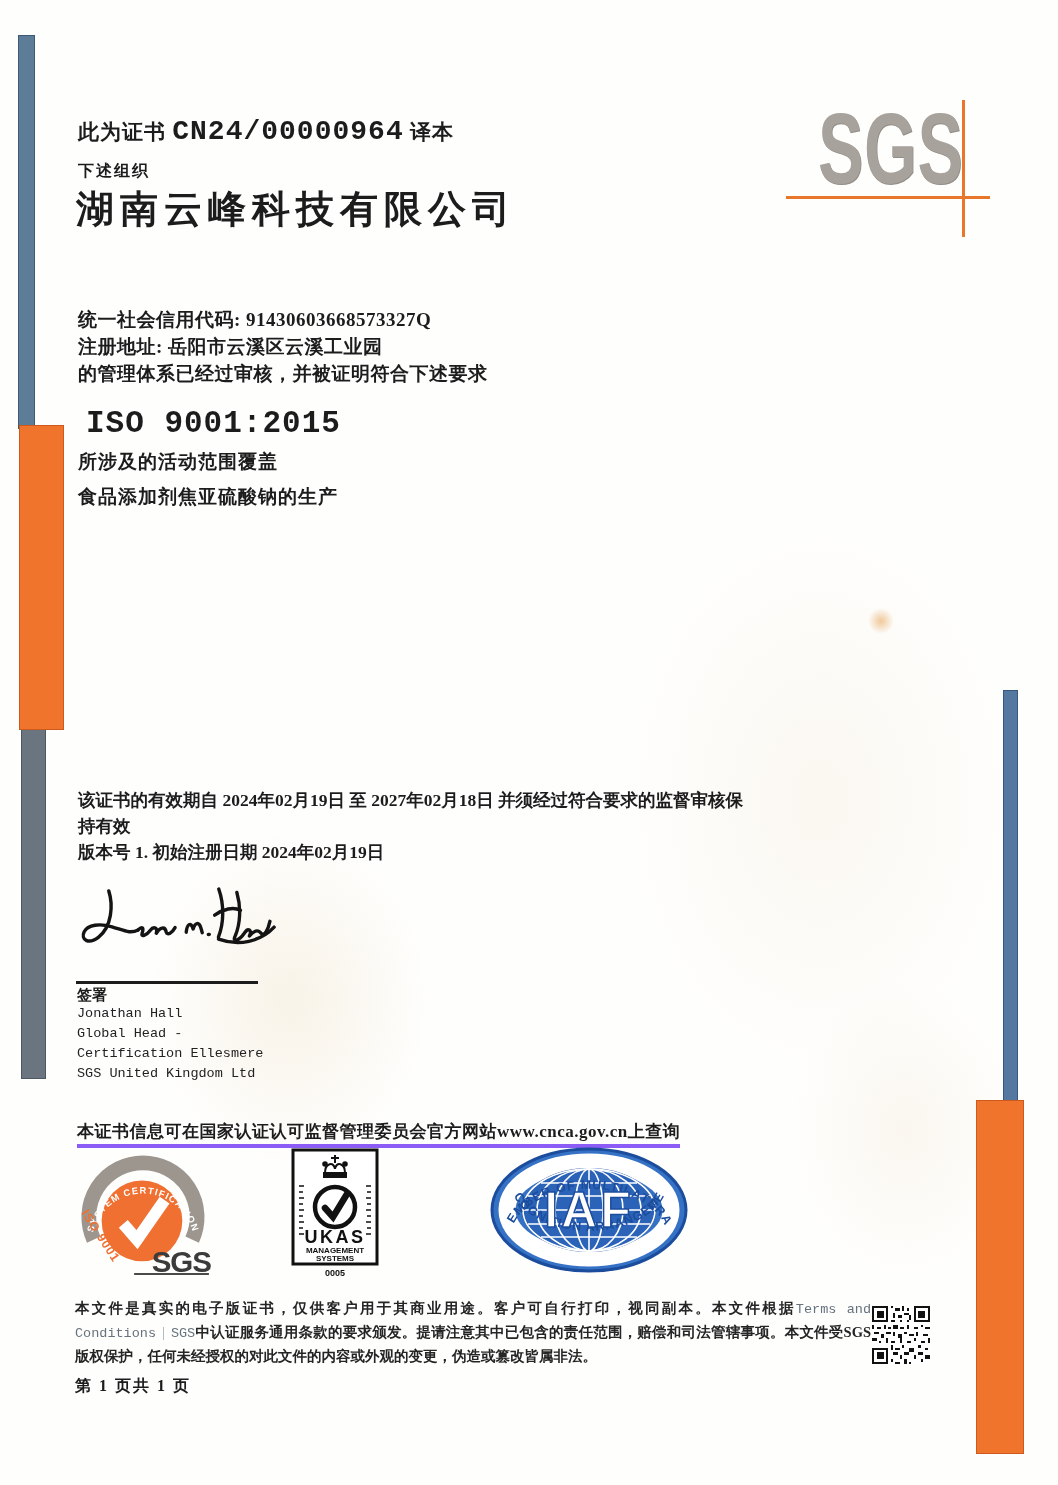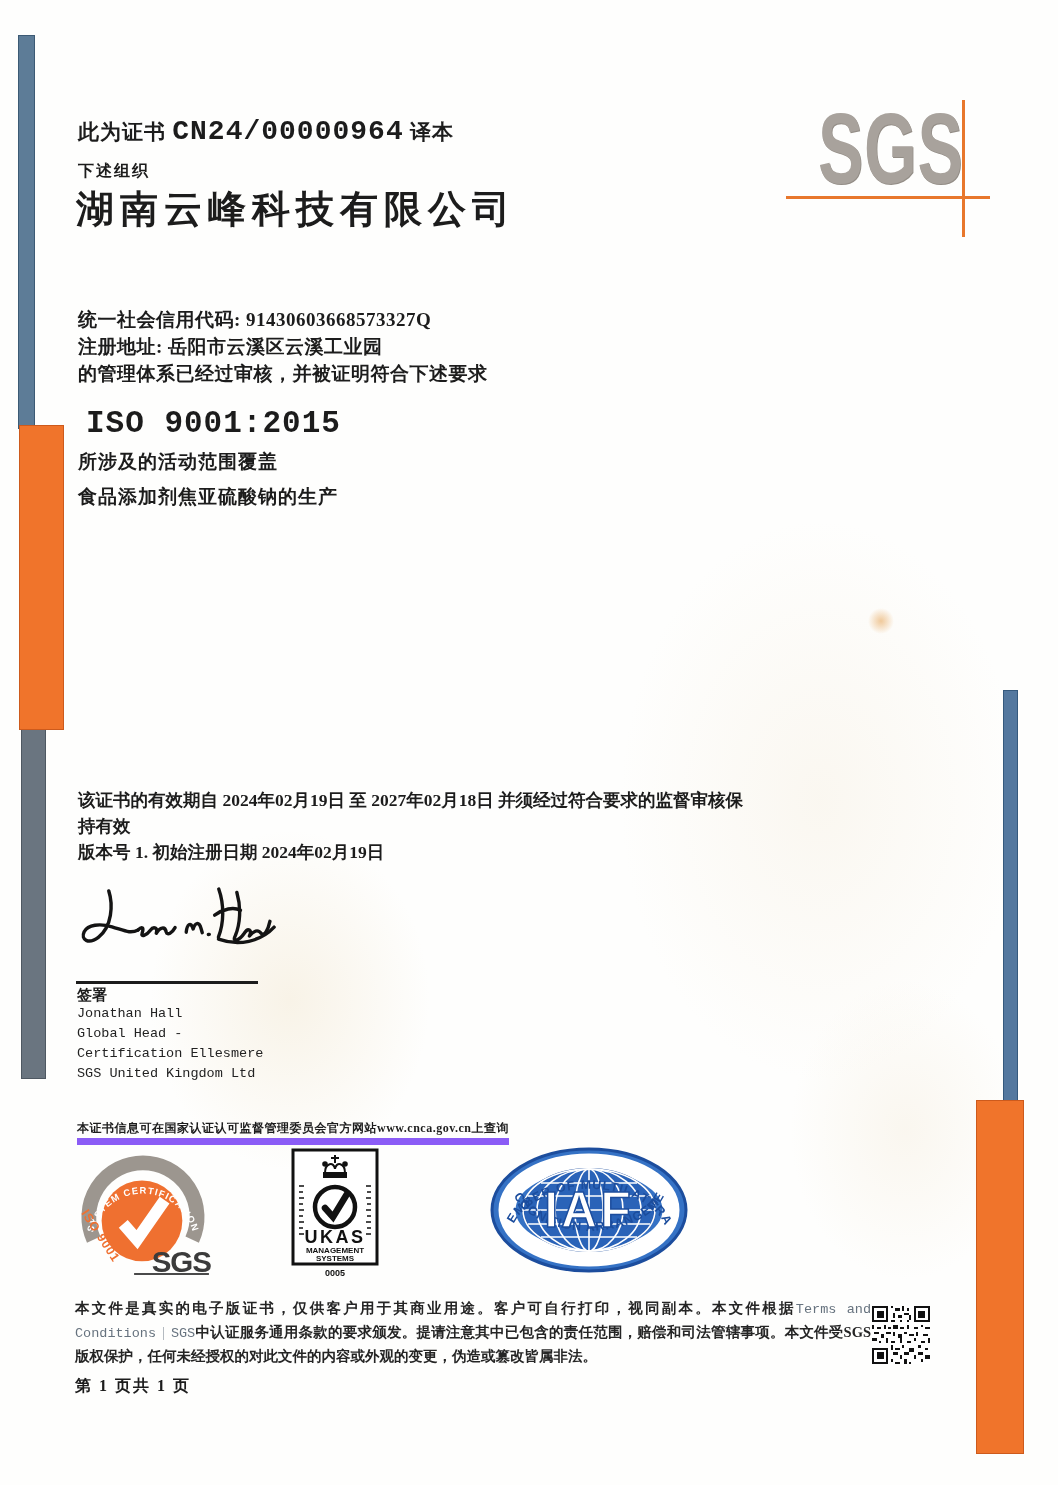--- a/index.html
+++ b/index.html
@@ -44,21 +44,21 @@
   .details{left:78px;top:306px;font-size:19px;font-weight:bold;line-height:27px;letter-spacing:.5px;}
   .standard{left:78px;top:406px;font-family:"Liberation Mono","DejaVu Sans Mono",monospace;font-size:31px;font-weight:bold;letter-spacing:1px;margin-left:8px;}
   .scope-intro{left:78px;top:449px;font-size:19px;font-weight:bold;letter-spacing:1px;}
   .scope-activity{left:78px;top:484px;font-size:19px;font-weight:bold;letter-spacing:1px;}
   .validity{left:78px;top:787px;font-size:17.5px;font-weight:bold;width:680px;line-height:26px;}
   .sig-svg{left:68px;top:878px;}
   .sig-rule{left:76px;top:981px;width:182px;height:3px;background:#1c1c1c;}
   .sig-label{left:77px;top:986px;font-size:15px;font-weight:bold;}
   .signer{left:77px;top:1004px;font-family:"Liberation Mono","DejaVu Sans Mono",monospace;font-size:13.5px;line-height:20px;color:#222;}
   .signer-addr{left:77px;top:1084px;font-family:"Liberation Mono","DejaVu Sans Mono",monospace;font-size:13.5px;line-height:21px;color:#222;}
-  .verify-line{left:77px;top:1120px;font-size:12px;font-weight:bold;letter-spacing:.5px;border-bottom:7px solid #8b5cf6;padding-bottom:1px;}
+  .verify-line{left:77px;top:1120px;font-size:17px;font-weight:bold;letter-spacing:.5px;border-bottom:4px solid #8b5cf6;padding-bottom:1px;}
   .disclaimer{left:75px;top:1297px;width:796px;font-size:14.5px;font-weight:bold;line-height:23px;text-align:justify;color:#252525;}
   .disclaimer .link{color:#66727e;font-weight:normal;font-family:"Liberation Mono","DejaVu Sans Mono",monospace;font-size:13.5px;}
   .disclaimer .sep{color:#9aa3ab;padding:0 6px;font-weight:normal;}
   .footer-line{left:75px;top:1376px;font-size:16px;font-weight:bold;letter-spacing:2px;}
 
   .badge{position:absolute;}
   .qr{position:absolute;left:872px;top:1306px;width:58px;height:58px;}
 </style>
 </head>
 <body>

